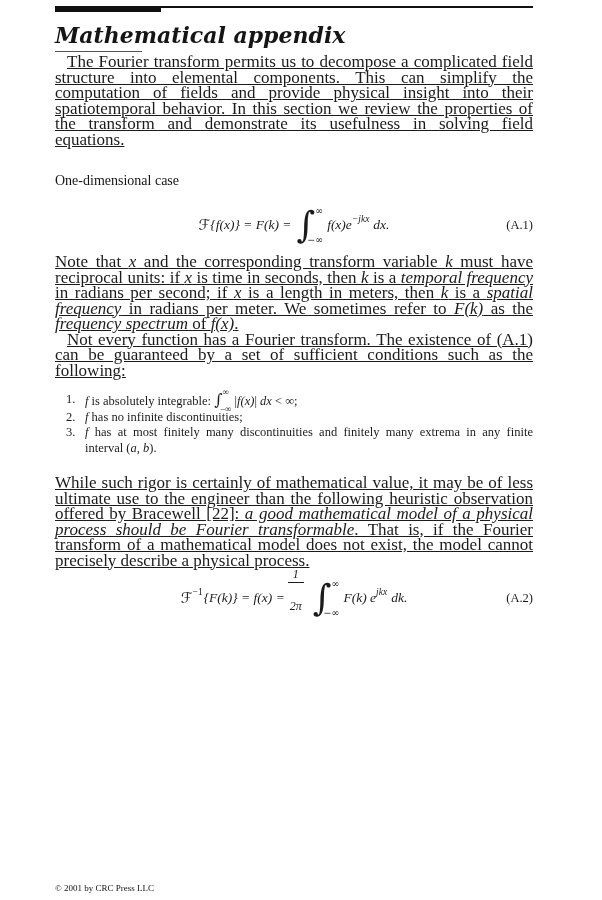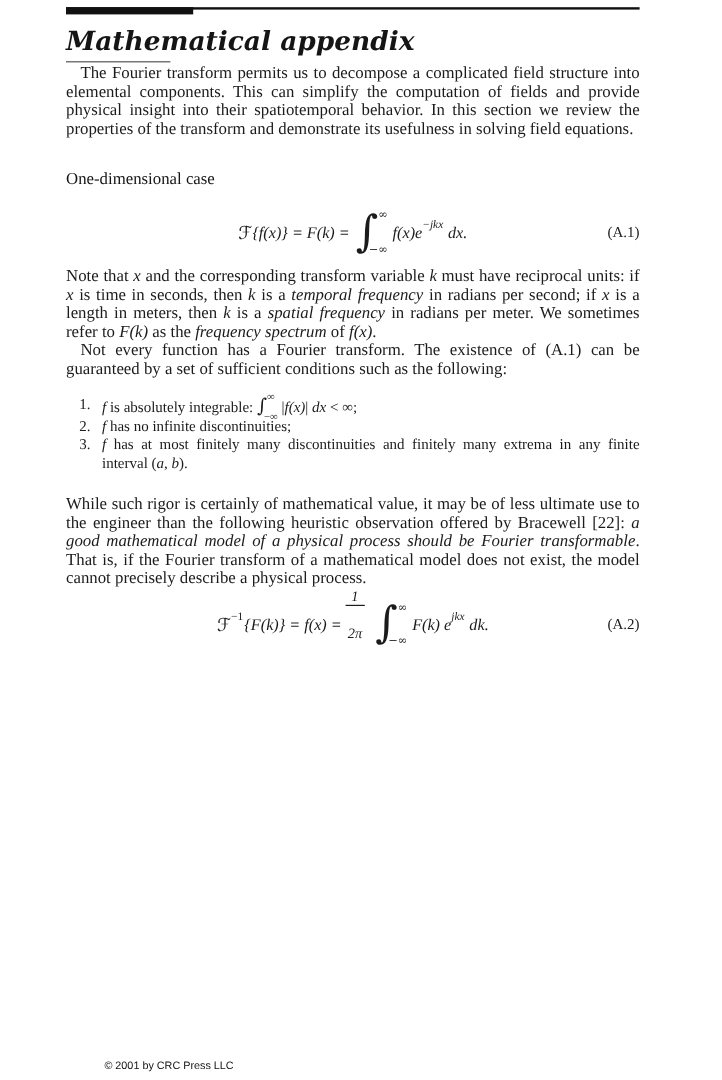--- a/index.html
+++ b/index.html
@@ -47,22 +47,23 @@
   .section-heading .sec-num { margin-right: 17px; }
   .subsection-heading {
     margin: 25px 0 0 0;
     font-size: 14px; line-height: 17px;
     font-weight: normal; color: #151515;
   }
 
   
   .para {
     margin: 0;
-    font-size: 14px; line-height: 15.5px;
+    font-size: 17px; line-height: 15.5px;
     text-align: justify;
+    text-decoration: underline;
   }
   .para.indent { text-indent: 12px; }
   .it { font-style: italic; }
   .p-intro    { margin-top: 2px; }
   .p-letf     { margin-top: 5px; }
   .p-note     { margin-top: 6px; }
   .p-notevery { margin-top: 0; }
   .p-while    { margin-top: 19px; }
   .p-useful   { margin-top: 0; }
 
@@ -116,22 +117,22 @@
   .frac {
     display: inline-flex; flex-direction: column; align-items: center;
     font-size: 12px; line-height: 1.2;
     margin: 0 4px 0 3px; font-style: italic;
   }
   .frac .den { border-top: 1px solid #1b1b1b; padding: 16px 2px; }
 
   
   .footer {
     position: absolute; left: 55px; top: 883px;
-    font-family: Liberation Sans, sans-serif;
-    font-size: 9px; color: #111; margin-left: 32px;
+    font-family: Liberation Serif, serif;
+    font-size: 9px; color: #111;
   }
 </style>
 </head>
 <body>
 
 <div class="content">
 
 
   <div class="title-rule">
     <div class="rule-thin"></div>

